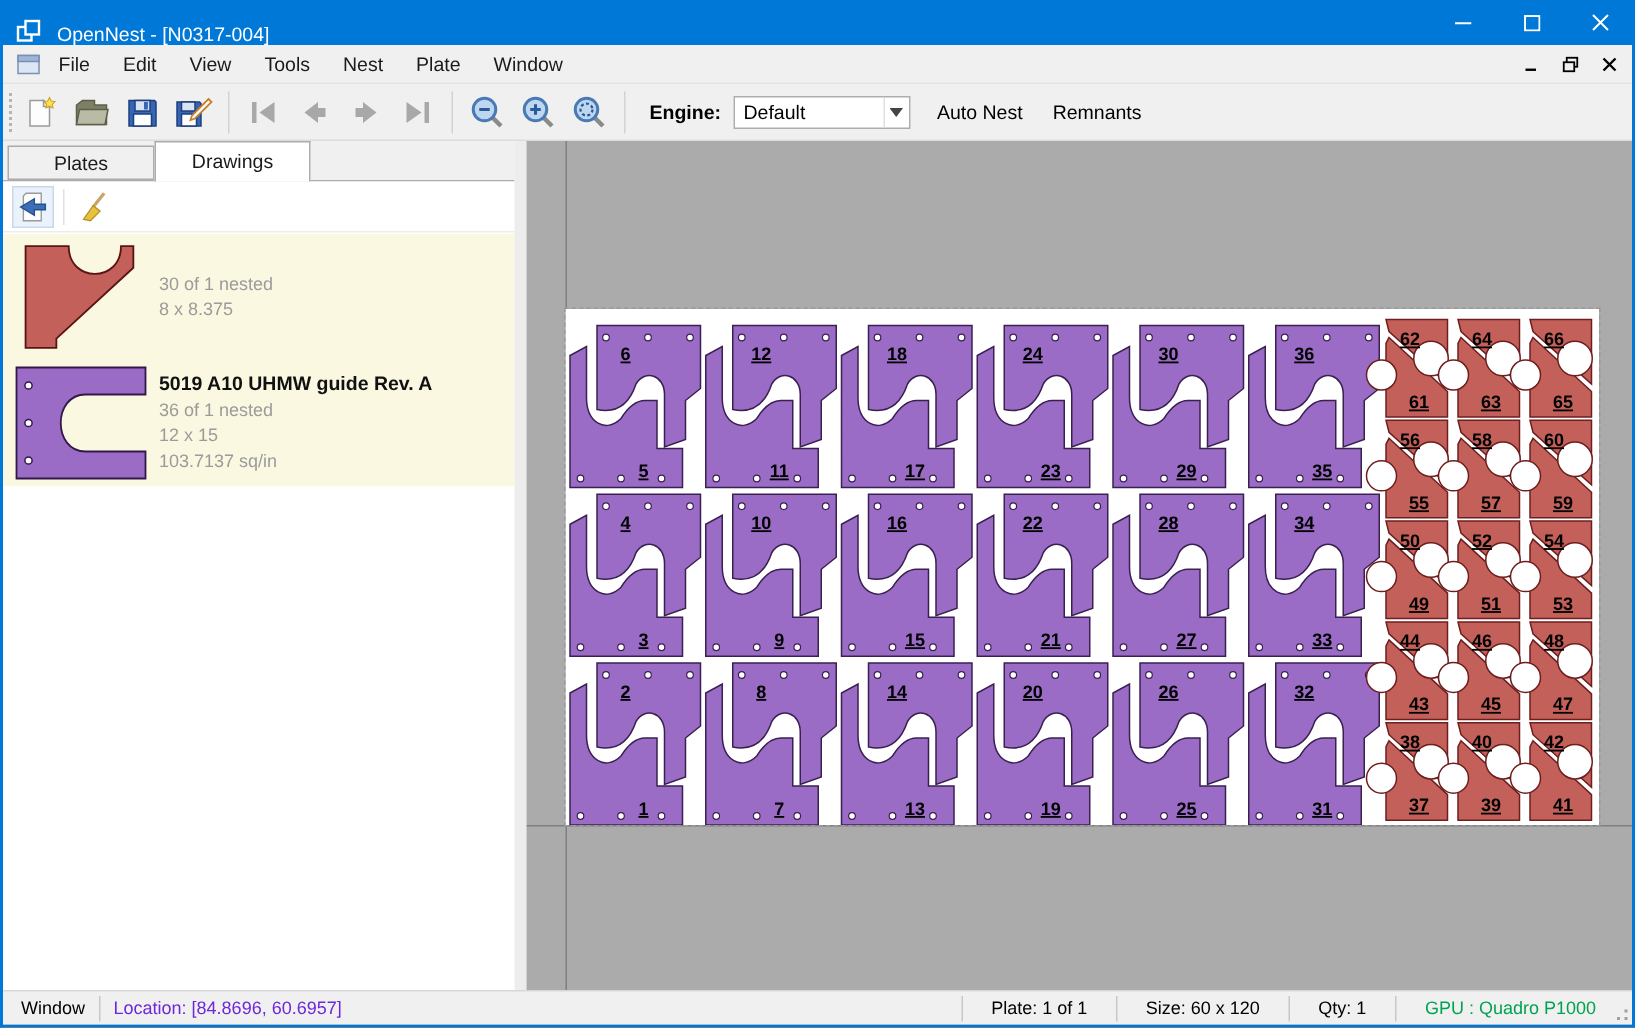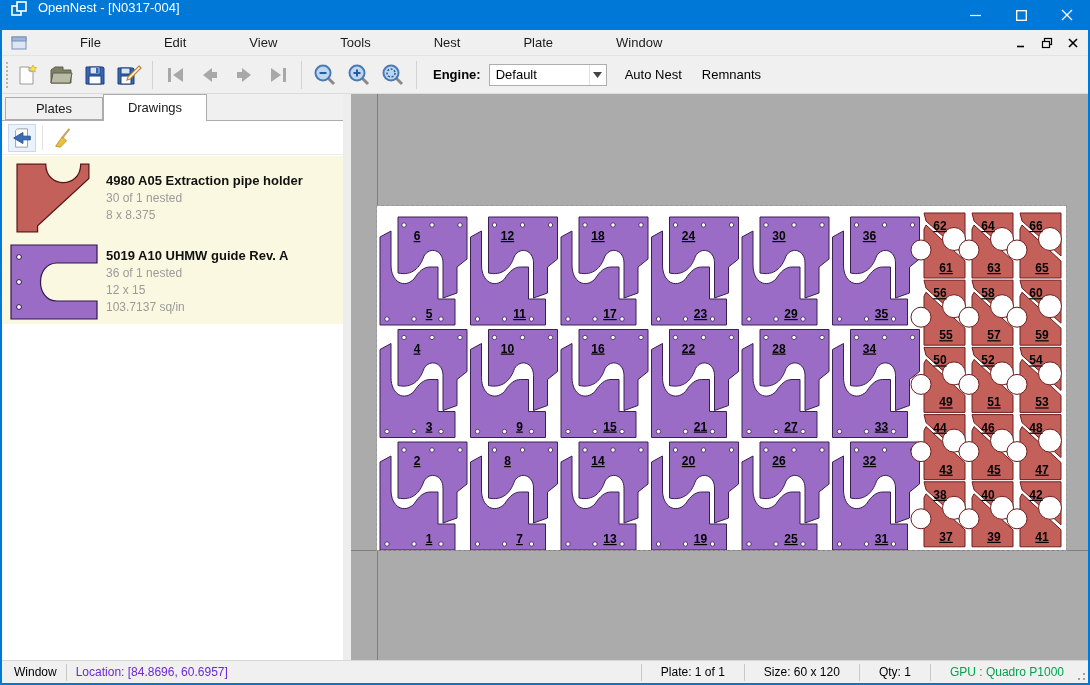--- a/index.html
+++ b/index.html
@@ -1,28 +1,28 @@
 <!DOCTYPE html>
 <html><head>
 <meta charset="utf-8">
 <style>
   html,body{margin:0;padding:0;background:#444;}
   *{box-sizing:border-box;font-family:"Liberation Sans",sans-serif;}
   .app{position:relative;width:1090px;height:685px;background:#f0f0f0;overflow:hidden;
        border-left:2px solid #0078d7;border-right:2px solid #0078d7;border-bottom:2px solid #0078d7;}
   
   .titlebar{position:absolute;left:-2px;top:0;width:1090px;height:30px;background:#0078d7;color:#fff;
-            display:flex;align-items:flex-start;}
+            display:flex;align-items:flex-end;}
   .titlebar .appicon{margin-left:10px;width:18px;height:18px;}
   .titlebar .title{margin-left:10px;font-size:13px;}
   .winbtns{position:absolute;right:0;top:0;height:30px;display:flex;}
   .winbtn{width:46px;height:30px;display:flex;align-items:center;justify-content:center;}
   
   .menubar{position:absolute;left:0;top:30px;width:1086px;height:26px;background:#f0f0f0;
-           display:flex;align-items:center;border-bottom:1px solid #e3e3e3;gap:41px;}
+           display:flex;align-items:center;border-bottom:1px solid #e3e3e3;}
   .mdiicon{margin-left:8px;width:18px;height:18px;}
   .menuitem{padding:0 11px;font-size:13px;color:#1a1a1a;line-height:26px;}
   .mdibtns{position:absolute;right:4px;top:0;height:26px;display:flex;align-items:center;gap:4px;}
   .mdibtn{width:22px;height:20px;display:flex;align-items:center;justify-content:center;}
   
   .toolbar{position:absolute;left:0;top:56px;width:1086px;height:38px;background:#f0f0f0;
            display:flex;align-items:center;border-bottom:1px solid #dcdcdc;}
   .grip{width:4px;height:26px;margin-left:4px;border-left:2px dotted #b5b5b5;}
   .tbtn{width:30px;height:30px;margin:0 2px;display:flex;align-items:center;justify-content:center;}
   .tsep{width:1px;height:28px;background:#d2d2d2;margin:0 6px;}
@@ -248,21 +248,20 @@
           </div>
         </div>
         <div class="dwglist">
           <div class="dwgitem">
             <div class="dwgthumb">
               <svg width="78" height="72" viewBox="0 0 76 70">
                 <path class="thumb-red" d="M2,2 L30,2 C30,26 64,26 64,2 L72,2 L72,16 L22,62 L22,68 L2,68 Z" stroke="#5a1414" stroke-width="1.2" fill="#C4605A"></path>
               </svg>
             </div>
             <div class="dwgtext">
-              <div class="dwgtitle">4980 A05 Extraction pipe holder</div>
               <div class="dwgline">30 of 1 nested</div>
               <div class="dwgline">8 x 8.375</div>
             </div>
           </div>
           <div class="dwgitem">
             <div class="dwgthumb">
               <svg width="92" height="78" viewBox="0 0 90 78">
                 <path class="thumb-purple" d="M2,2 L88,2 L88,20 L48,20 C26,20 26,58 48,58 L88,58 L88,76 L2,76 Z" stroke="#33174a" stroke-width="1.2" fill="#9A6CC6"></path>
                 <circle cx="10" cy="14" r="2.4" fill="#fff" stroke="#33174a"></circle>
                 <circle cx="10" cy="39" r="2.4" fill="#fff" stroke="#33174a"></circle>

